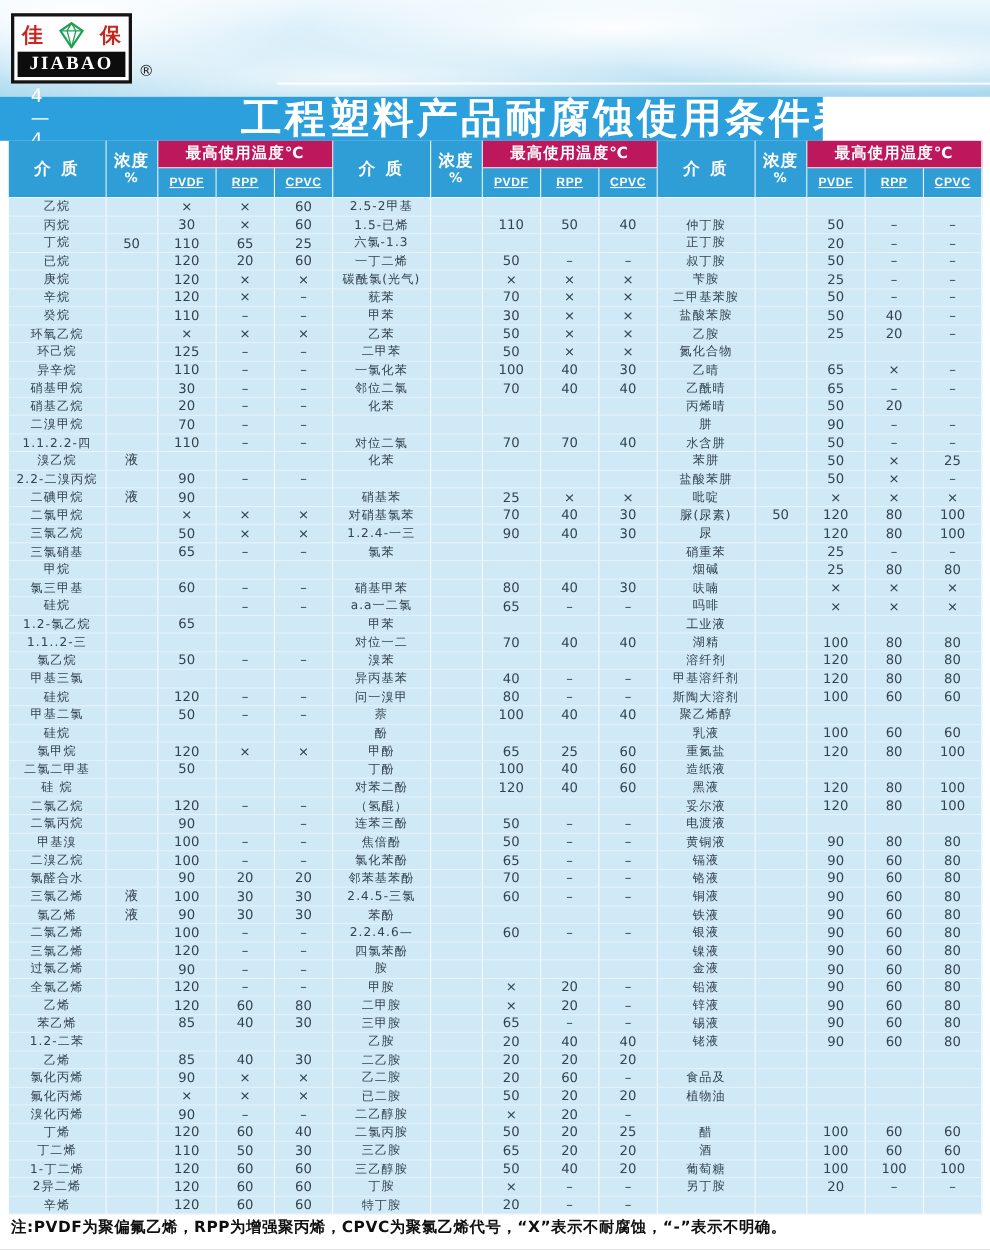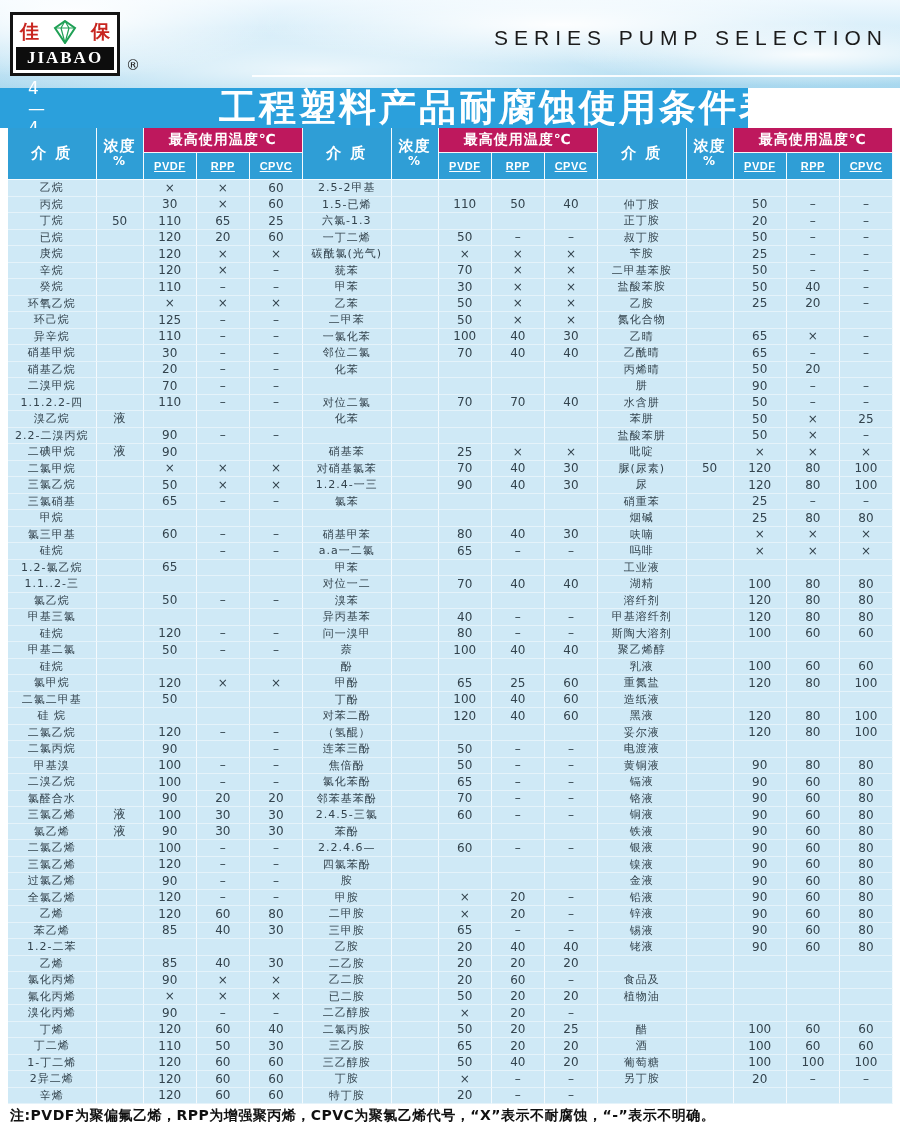--- a/index.html
+++ b/index.html
@@ -103,21 +103,20 @@
           <svg width="24" height="24" viewBox="0 0 24 24">
             <path d="M12 1 L22 8 L12 23 L2 8 Z" fill="none" stroke="#1fa055" stroke-width="2"></path>
             <path d="M2 8 L22 8 M12 1 L8 8 L12 23 M12 1 L16 8 L12 23" fill="none" stroke="#1fa055" stroke-width="1.2"></path>
           </svg>
         </span>
         <span class="cn">保</span>
       </div>
       <div class="logo-bar">JIABAO</div>
     </div>
     <span class="reg">®</span>
-    <div class="series">SERIES PUMP SELECTION</div>
     <div class="series-line"></div>
   </div>
 
   <div class="title-bar">
     <span class="pageno">4—4</span>
     <span class="main-title">工程塑料产品耐腐蚀使用条件表</span>
     <span class="subtitle">(谨供用户对照)</span>
   </div>
 
   <div class="table">

